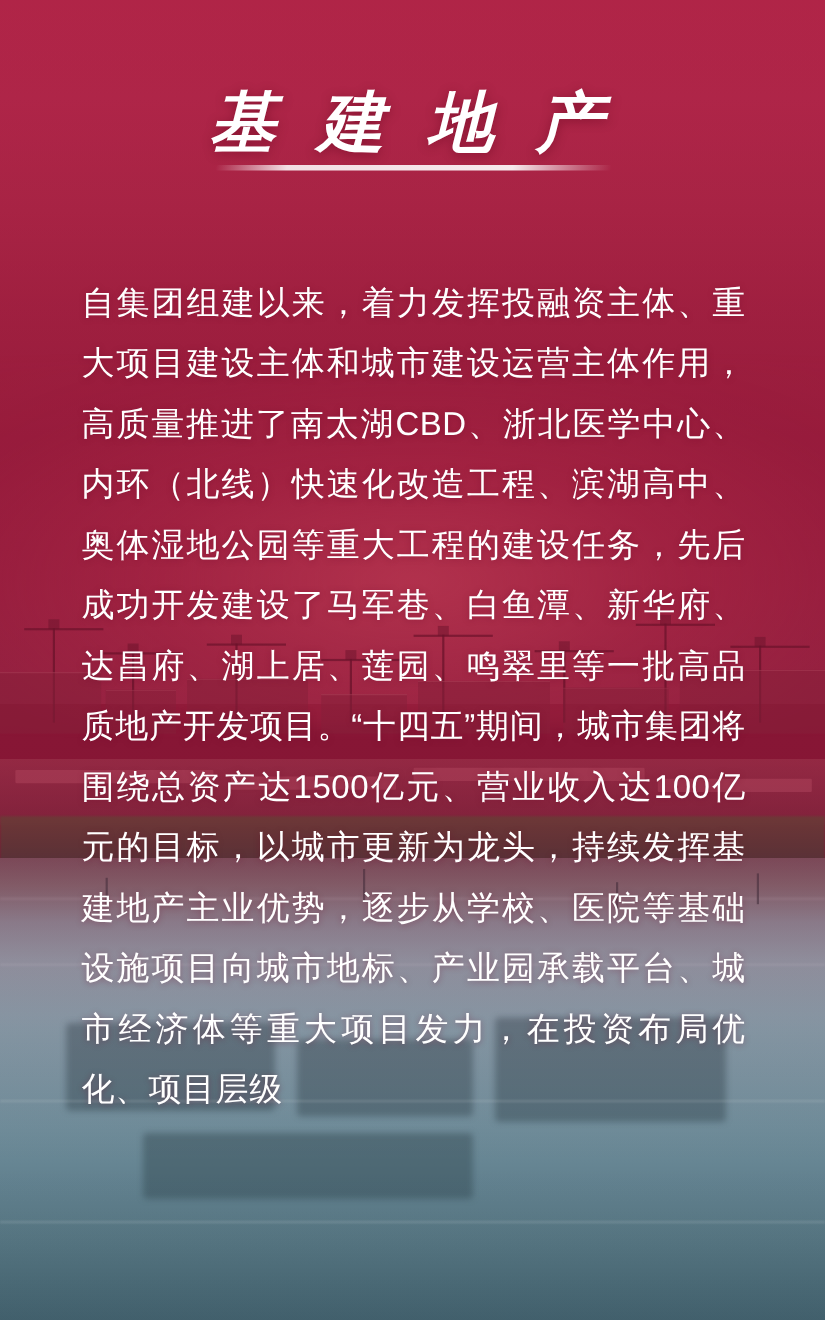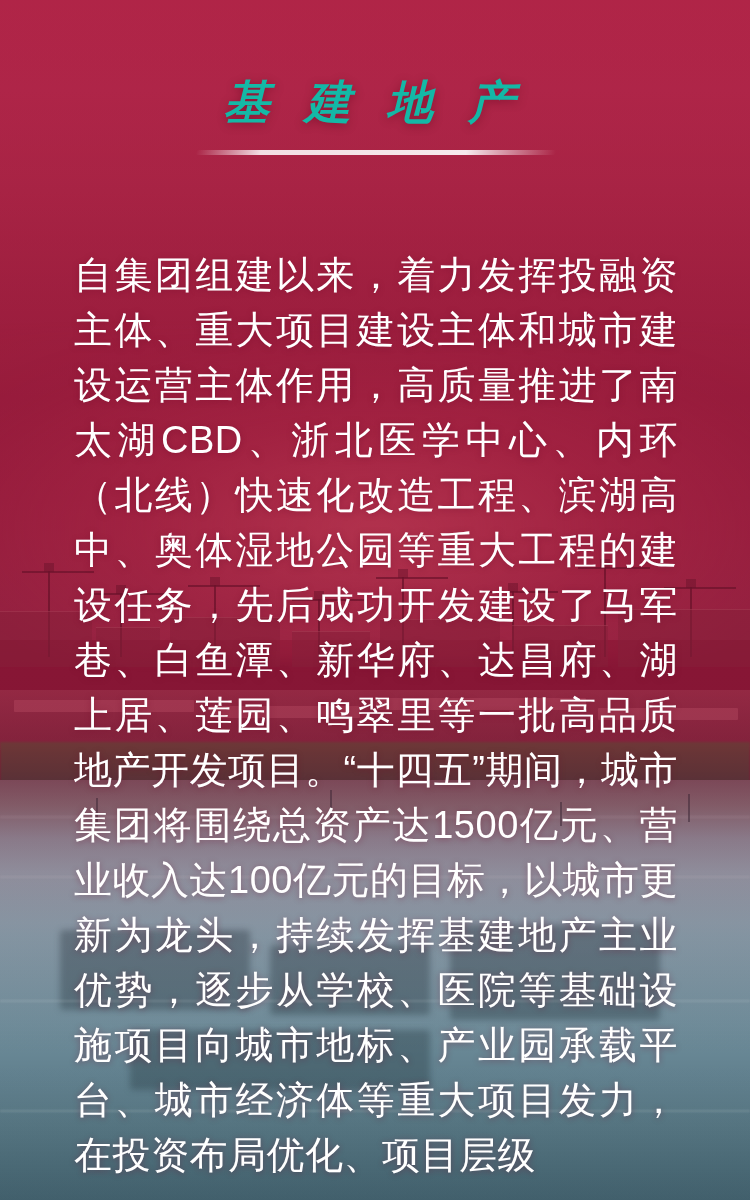--- a/index.html
+++ b/index.html
@@ -165,23 +165,23 @@
   .content {
     position: absolute;
     inset: 0;
   }
   .title {
     position: absolute;
     top: 72px;
     left: 0;
     right: 0;
     text-align: center;
-    color: #14b8a6;
+    color: #ffffff;
     font-family: "Liberation Serif", serif;
-    font-size: 46px;
+    font-size: 60px;
     font-weight: 700;
     letter-spacing: 12px;
     text-shadow: 0 2px 10px rgba(90,0,25,0.45);
     font-style: italic;
   }
   .title-underline {
     position: absolute;
     top: 150px;
     left: 196px;
     width: 360px;
@@ -194,21 +194,21 @@
     border-radius: 3px;
     transform: skewX(-12deg);
   }
   .body-text {
     position: absolute;
     top: 248px;
     left: 74px;
     width: 604px;
     color: #ffffff;
     font-family: "Liberation Sans", sans-serif;
-    font-size: 38px;
+    font-size: 30px;
     line-height: 55px;
     letter-spacing: 0.5px;
     text-align: justify;
     text-justify: inter-ideograph;
     text-shadow: 0 1px 6px rgba(110,10,40,0.40);
   }
 </style>
 </head>
 <body>
 

